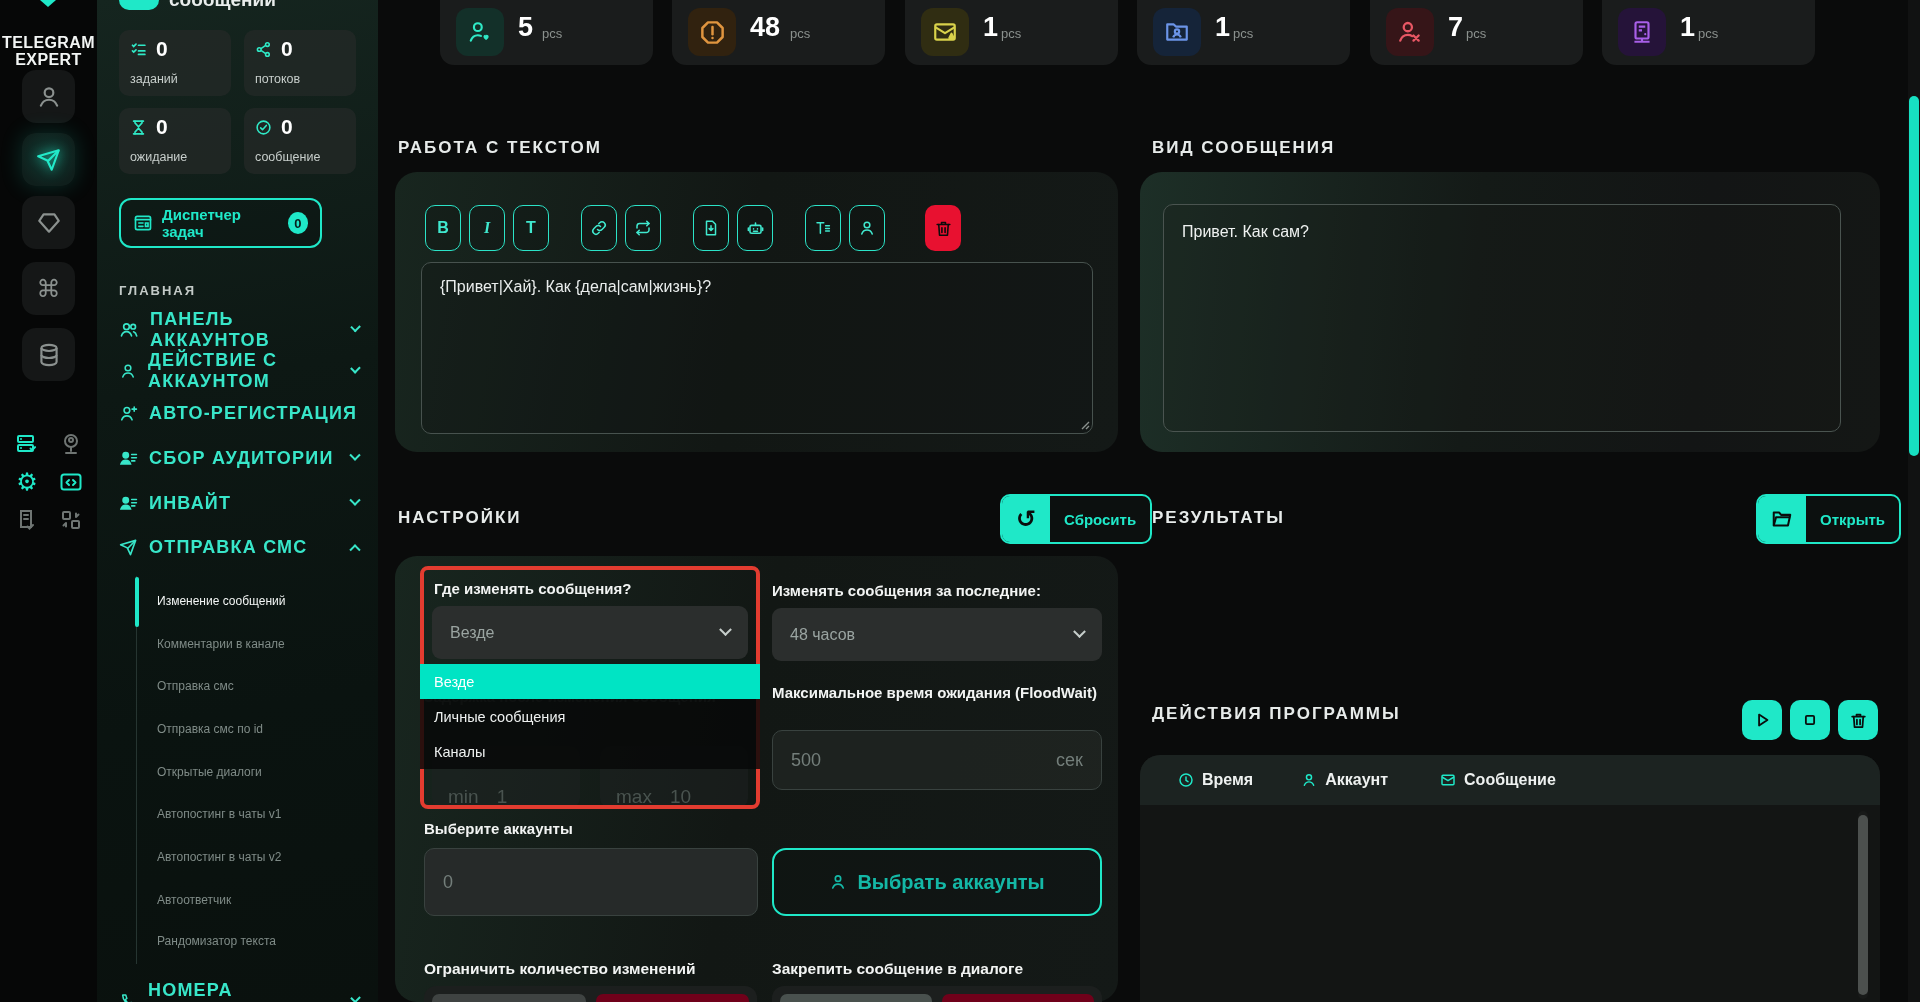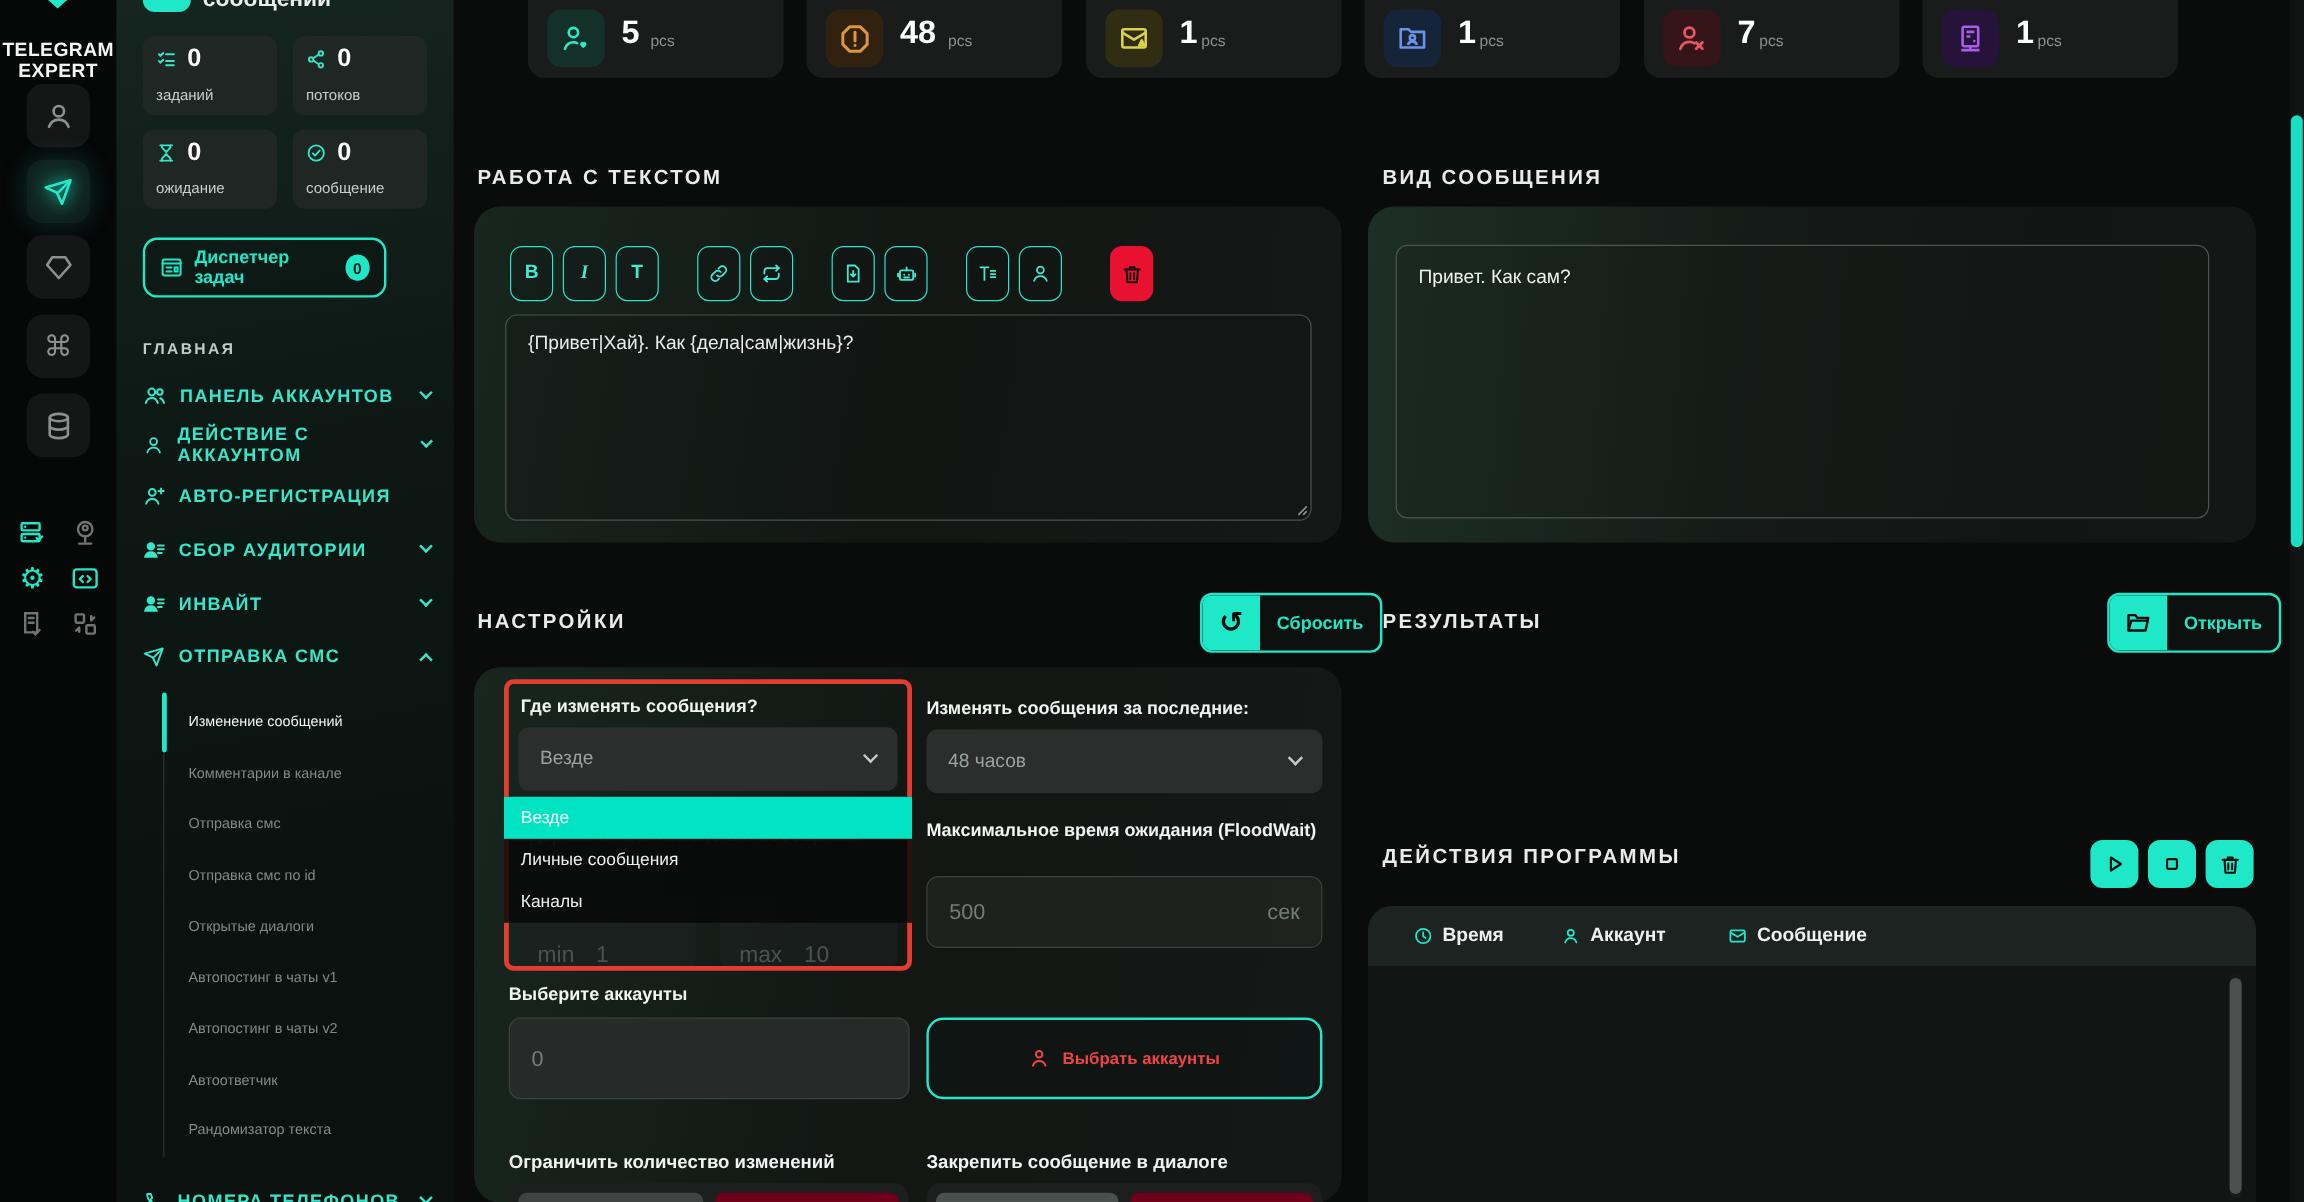--- a/index.html
+++ b/index.html
@@ -34,21 +34,21 @@
   .stat-card .sc-ico { position:absolute; left:11px; top:11px; color:#2fe9c6; }
   .stat-card .sc-val { position:absolute; left:37px; top:7px; font-size:21px; font-weight:800; color:#fff; }
   .stat-card .sc-lab { position:absolute; left:11px; top:42px; font-size:12.5px; color:#c7cecb; }
   .dispatcher { position:absolute; left:22px; top:198px; width:203px; height:50px; border:2px solid #1fe8c8;
                 border-radius:12px; display:flex; align-items:center; padding:0 12px; gap:9px; background:rgba(10,20,17,.4); }
   .dispatcher .dl { color:#1fe8c8; font-size:15px; font-weight:800; }
   .dispatcher .badge { margin-left:auto; width:22px; height:22px; border-radius:50%; background:#1fe8c8;
                        color:#06211c; font-size:13px; font-weight:800; display:flex; align-items:center; justify-content:center; }
   .sec-label { position:absolute; left:22px; top:283px; font-size:13px; font-weight:800; color:#c3cac7; letter-spacing:2px; }
   .nav-item { position:absolute; left:22px; width:240px; height:30px; display:flex; align-items:center; gap:11px; color:#38e6c9; }
-  .nav-item .nl { font-size:15px; font-weight:800; letter-spacing:1.2px; }
+  .nav-item .nl { font-size:18px; font-weight:800; letter-spacing:1.2px; }
   .chev { width:8px; height:8px; border-right:2px solid #38e6c9; border-bottom:2px solid #38e6c9; margin-left:auto; }
   .chev.down { transform:rotate(45deg) translate(-2px,-2px); }
   .chev.up { transform:rotate(-135deg) translate(-2px,-2px); }
   .subline { position:absolute; left:39px; top:576px; width:1px; height:388px; background:#263531; }
   .sub-item { position:absolute; left:60px; height:30px; display:flex; align-items:center; font-size:12px; color:#7f8b87; }
   .sub-item.active { color:#f3f6f5; }
   .active-bar { position:absolute; left:37.5px; top:577px; width:4px; height:50px; border-radius:2px; background:#1fe8c8; }
 
   
   .h2 { position:absolute; font-size:17px; font-weight:800; color:#e7ebea; letter-spacing:2px; }
@@ -95,21 +95,21 @@
 
   .red-zone { position:absolute; left:420px; top:566px; width:340px; height:243px; border:4px solid #e33c30; border-radius:8px; }
   .ddlist { position:absolute; left:420px; top:664px; width:340px; background:rgba(7,8,8,.84); }
   .dditem { height:35px; display:flex; align-items:center; padding:0 14px; font-size:14.5px; color:#eef1f0; }
   .dditem.sel { background:#00e4c4; color:#ffffff; }
   .faded-label { position:absolute; font-size:15px; font-weight:800; color:#39453f; white-space:nowrap; }
   .faded-input { position:absolute; width:148px; height:62px; background:rgba(30,34,33,.5); border-radius:10px;
                  display:flex; align-items:flex-end; padding:0 16px; gap:18px; font-size:19px; color:#49534f; }
 
   .outline-btn { position:absolute; border:2px solid #1fe8c8; border-radius:14px; display:flex; align-items:center;
-                 justify-content:center; gap:10px; color:#ef4444; font-size:14px; font-weight:800; background:rgba(10,18,15,.3); }
+                 justify-content:center; gap:10px; color:#14b8a6; font-size:20px; font-weight:800; background:rgba(10,18,15,.3); }
 
   .toggle { position:absolute; width:333px; height:64px; background:#1c1f1e; border-radius:12px; padding:8px; display:flex; gap:10px; }
   .toggle .t-on { flex:1; border-radius:7px; background:#3f4342; color:#9aa19e; display:flex; align-items:center; justify-content:center; }
   .toggle.greener .t-on { background:#49514e; }
   .toggle .t-off { flex:1; border-radius:7px; background:#70001a; color:#0a0a0a; display:flex; align-items:center; justify-content:center; }
 
   
   .table { position:absolute; left:1140px; top:755px; width:740px; height:247px; background:#131514; border-radius:20px 20px 0 0; }
   .thead { position:absolute; left:0; top:0; width:740px; height:50px; background:#1c2321; border-radius:20px 20px 0 0;
            display:flex; align-items:center; }

